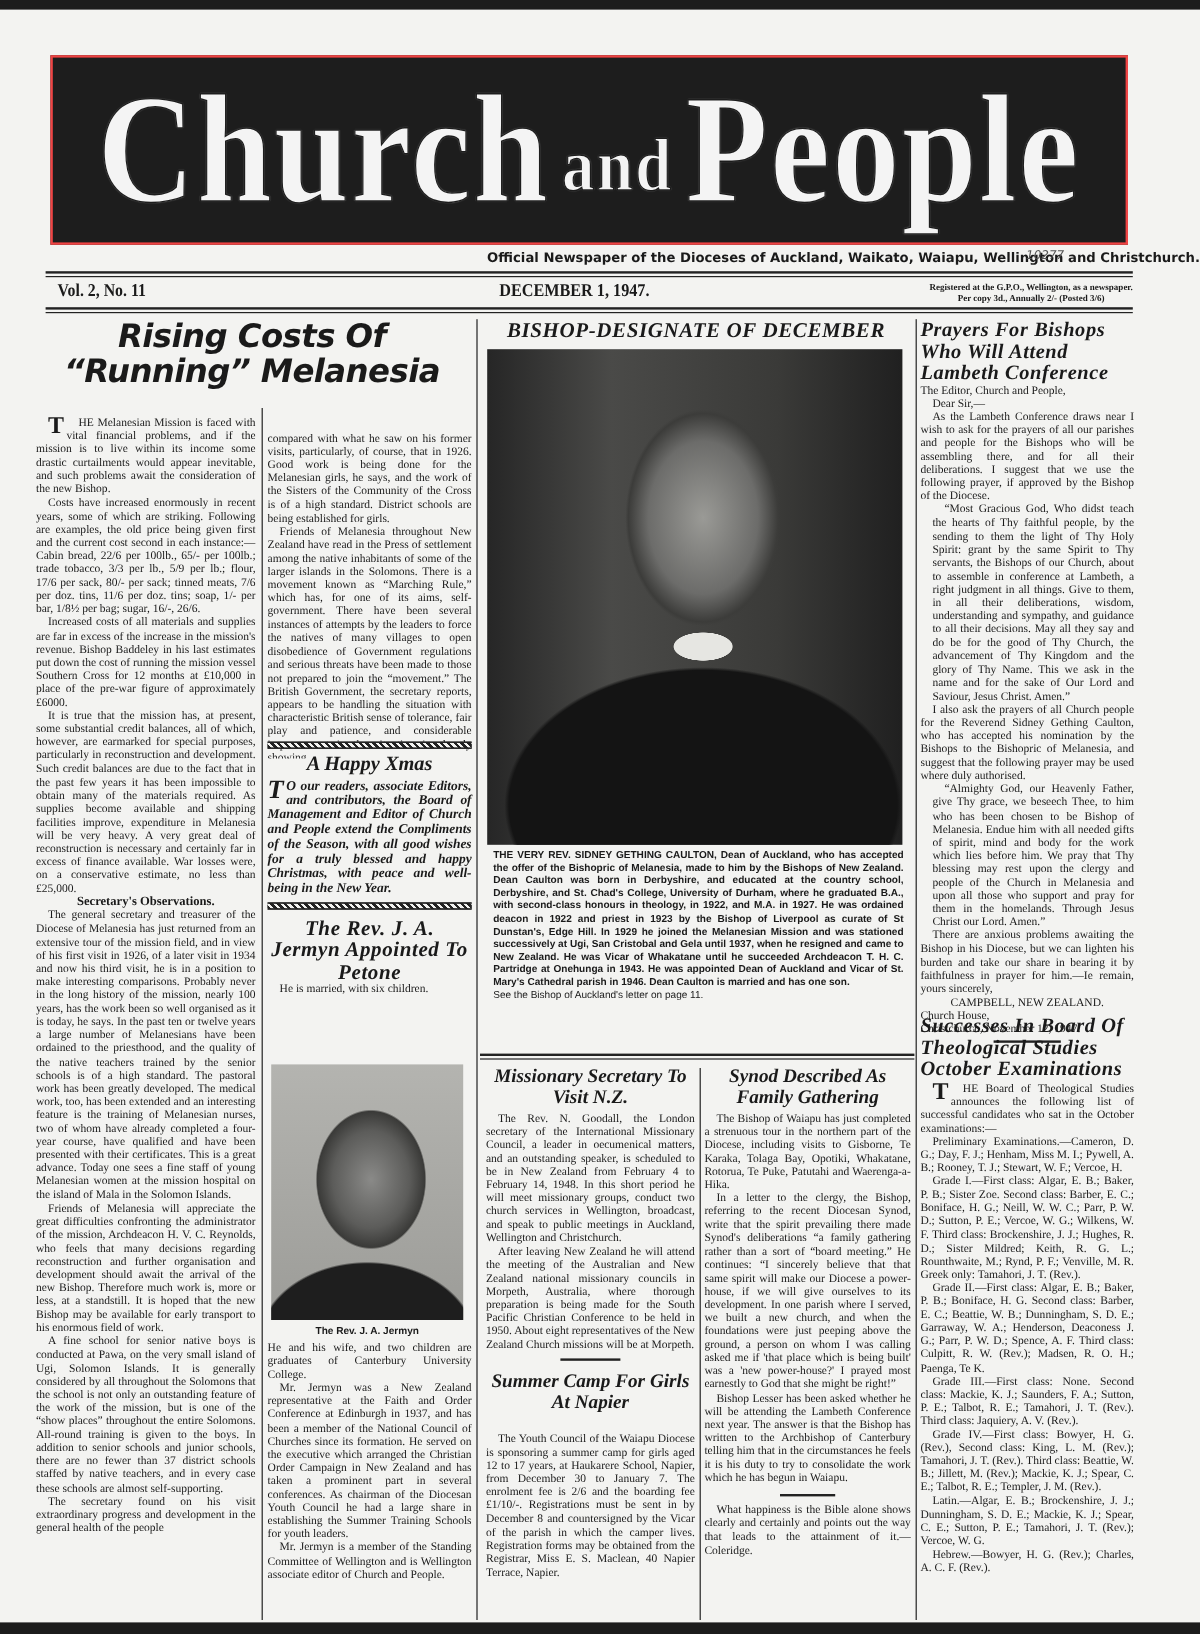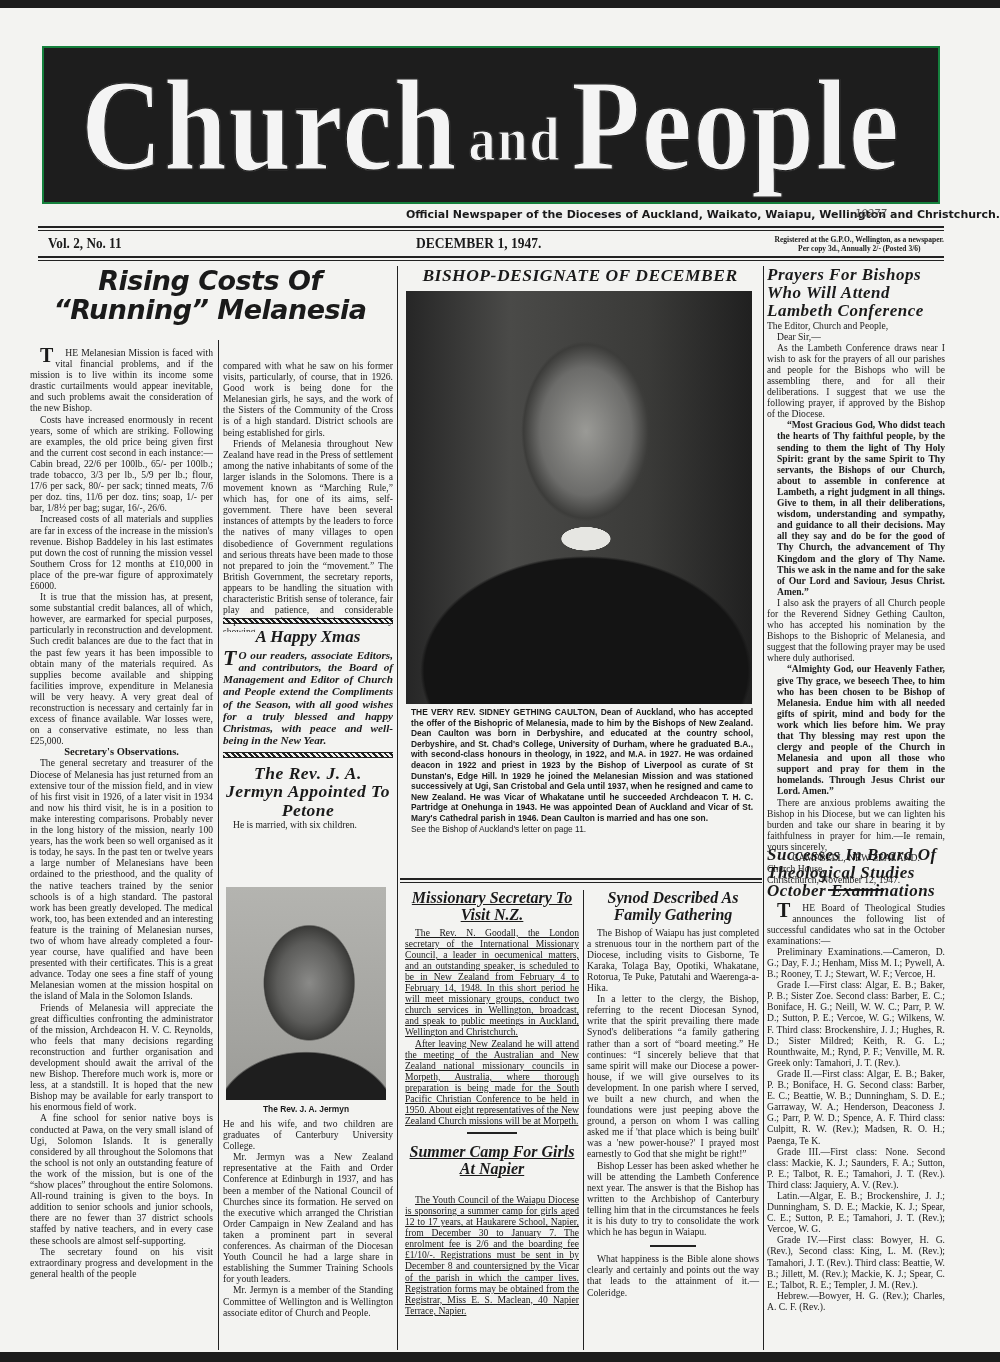--- a/index.html
+++ b/index.html
@@ -2,21 +2,21 @@
 <html><head>
 <meta charset="utf-8">
 <style>
   * { box-sizing: border-box; margin: 0; padding: 0; }
   html, body { width: 1000px; height: 1362px; background: #f1f1ef; overflow: hidden; }
   body { position: relative; font-family: "Liberation Serif", serif; color: #1a1a1a; }
   .page { position: absolute; left: 0; top: 0; width: 1000px; height: 1362px; background: #f3f3f1; }
   .topstrip { position: absolute; left: 0; top: 0; width: 1000px; height: 8px; background: #1c1c1c; }
   .botstrip { position: absolute; left: 0; top: 1352px; width: 1000px; height: 10px; background: #1c1c1c; }
 
-  .masthead { position: absolute; left: 42px; top: 46px; width: 898px; height: 158px; background: #1d1d1d; border: 2px solid #15803d; display: flex; align-items: center; justify-content: center; }
+  .masthead { position: absolute; left: 42px; top: 46px; width: 898px; height: 158px; background: #1d1d1d; border: 2px solid #ef4444; display: flex; align-items: center; justify-content: center; }
   .masthead-title { font-family: "Liberation Serif", serif; color: #f4f4f4; font-size: 112px; font-weight: bold; letter-spacing: 2px; line-height: 1; text-shadow: 0 0 1px #fff; -webkit-text-stroke: 1px #1d1d1d; transform: scaleY(1.15); }
   .masthead-title .and { font-size: 54px; margin: 0 10px; vertical-align: middle; }
 
   .subtitle { position: absolute; left: 0; width: 1000px; top: 208px; text-align: right; font-family: "DejaVu Sans", sans-serif; font-weight: bold; font-size: 11px; }
   .handnum { position: absolute; left: 855px; top: 208px; font-family: "DejaVu Sans", sans-serif; font-style: italic; font-size: 10px; color: #555; }
   .rule-double { position: absolute; left: 38px; width: 906px; height: 5px; border-top: 2px solid #222; border-bottom: 1px solid #222; }
   .dateline { position: absolute; left: 48px; width: 896px; top: 235px; height: 22px; }
   .vol { position: absolute; left: 0; top: 0; font-family: "Liberation Serif", serif; font-weight: bold; font-size: 15px; transform: scaleX(0.88); transform-origin: left; }
   .date { position: absolute; left: 368px; top: 0; font-family: "Liberation Serif", serif; font-weight: bold; font-size: 15px; transform: scaleX(0.9); transform-origin: left; }
   .reg { position: absolute; right: 0; top: 0; font-family: "Liberation Serif", serif; font-weight: bold; font-size: 7.5px; text-align: center; line-height: 9px; }
@@ -32,21 +32,21 @@
   .subhead { font-weight: bold; text-align: center; text-indent: 0 !important; font-size: 10.5px; margin: 2px 0; }
 
   .photo { position: absolute; overflow: hidden; }
   .caption { position: absolute; font-family: Liberation Sans, sans-serif; font-size: 8.4px; line-height: 10.6px; font-weight: bold; text-align: justify; }
   .caption .note { font-weight: normal; display: block; }
   .xmas-border { height: 6px; background: repeating-linear-gradient(45deg, #222 0 2px, #f3f3f1 2px 4px), #222; margin: 2px 0; border-top: 1px solid #222; border-bottom: 1px solid #222; }
   .xmas-body { font-style: italic; font-size: 11.2px; line-height: 12.2px; text-align: justify; font-weight: bold; }
   .xmas-body::first-letter { font-size: 22px; font-weight: bold; float: left; line-height: 18px; margin-right: 2px; }
   .shortrule { width: 70px; height: 2px; background: #222; margin: 8px auto; }
   .sig { text-align: center; text-indent: 0 !important; }
-  .prayer { padding-left: 10px; font-weight: bold; }
+  .prayer { padding-left: 10px; }
 </style>
 </head>
 <body>
 
 <div class="page">
   <div class="topstrip"></div>
 
   <div class="masthead">
     <div class="masthead-title">
       <span>Church</span><span class="and">and</span><span>People</span>
@@ -111,21 +111,21 @@
 
   <div class="head-it" style="position:absolute; left:400px; top:266px; width:360px; font-size:17.5px; letter-spacing:0.5px;">BISHOP-DESIGNATE OF DECEMBER</div>
   <div class="photo" style="left:406px; top:291px; width:346px; height:413px; background: radial-gradient(ellipse 24% 28% at 52% 34%, #9a9a96 0%, #6c6c6a 55%, #3c3c3a 75%, transparent 78%), radial-gradient(ellipse 10% 4% at 52% 60%, #e6e6e2 0 70%, transparent 72%), radial-gradient(ellipse 55% 32% at 52% 92%, #141414 0 85%, transparent 87%), linear-gradient(90deg, #262626, #4a4a48 30%, #3a3a38 70%, #202020);"></div>
   <div class="caption" style="left:411px; top:707px; width:342px;">
     <span>THE VERY REV. SIDNEY GETHING CAULTON,</span>
     <span>Dean of Auckland, who has accepted the offer of the Bishopric of Melanesia, made to him by the Bishops of New Zealand. Dean Caulton was born in Derbyshire, and educated at the country school, Derbyshire, and St. Chad's College, University of Durham, where he graduated B.A., with second-class honours in theology, in 1922, and M.A. in 1927. He was ordained deacon in 1922 and priest in 1923 by the Bishop of Liverpool as curate of St Dunstan's, Edge Hill. In 1929 he joined the Melanesian Mission and was stationed successively at Ugi, San Cristobal and Gela until 1937, when he resigned and came to New Zealand. He was Vicar of Whakatane until he succeeded Archdeacon T. H. C. Partridge at Onehunga in 1943. He was appointed Dean of Auckland and Vicar of St. Mary's Cathedral parish in 1946. Dean Caulton is married and has one son.</span>
     <span class="note">See the Bishop of Auckland's letter on page 11.</span>
   </div>
   <div class="rule-double" style="left:400px; width:362px; top:878px;"></div>
 
-  <div class="col" style="left:405px; top:890px; width:174px;text-decoration:underline;">
+  <div class="col" style="left:405px; top:890px; width:174px;">
     <div class="head-it" style="font-size:16px; margin-bottom:3px;">Missionary Secretary To Visit N.Z.</div>
     <p>The Rev. N. Goodall, the London secretary of the International Missionary Council, a leader in oecumenical matters, and an outstanding speaker, is scheduled to be in New Zealand from February 4 to February 14, 1948. In this short period he will meet missionary groups, conduct two church services in Wellington, broadcast, and speak to public meetings in Auckland, Wellington and Christchurch.</p>
     <p>After leaving New Zealand he will attend the meeting of the Australian and New Zealand national missionary councils in Morpeth, Australia, where thorough preparation is being made for the South Pacific Christian Conference to be held in 1950. About eight representatives of the New Zealand Church missions will be at Morpeth.</p>
     <div class="shortrule" style="width:50px; margin:6px auto 10px;"></div>
     <div class="head-it" style="font-size:16px; margin-bottom:16px;">Summer Camp For Girls At Napier</div>
     <p>The Youth Council of the Waiapu Diocese is sponsoring a summer camp for girls aged 12 to 17 years, at Haukarere School, Napier, from December 30 to January 7. The enrolment fee is 2/6 and the boarding fee £1/10/-. Registrations must be sent in by December 8 and countersigned by the Vicar of the parish in which the camper lives. Registration forms may be obtained from the Registrar, Miss E. S. Maclean, 40 Napier Terrace, Napier.</p>
   </div>
 
   <div class="col" style="left:587px; top:890px; width:172px;">
     <div class="head-it" style="font-size:16px; margin-bottom:3px;">Synod Described As Family Gathering</div>
@@ -151,19 +151,19 @@
     <div class="shortrule" style="width:56px; margin:4px auto 3px;"></div>
   </div>
 
   <div class="col" style="left:767px; top:846px; width:178px;">
     <div class="head-it" style="font-size:17px; text-align:left; letter-spacing:0.5px; margin-bottom:2px;">Successes In Board Of Theological Studies October Examinations</div>
     <p class="dropcap">THE Board of Theological Studies announces the following list of successful candidates who sat in the October examinations:—</p>
     <p>Preliminary Examinations.—Cameron, D. G.; Day, F. J.; Henham, Miss M. I.; Pywell, A. B.; Rooney, T. J.; Stewart, W. F.; Vercoe, H.</p>
     <p>Grade I.—First class: Algar, E. B.; Baker, P. B.; Sister Zoe. Second class: Barber, E. C.; Boniface, H. G.; Neill, W. W. C.; Parr, P. W. D.; Sutton, P. E.; Vercoe, W. G.; Wilkens, W. F. Third class: Brockenshire, J. J.; Hughes, R. D.; Sister Mildred; Keith, R. G. L.; Rounthwaite, M.; Rynd, P. F.; Venville, M. R. Greek only: Tamahori, J. T. (Rev.).</p>
     <p>Grade II.—First class: Algar, E. B.; Baker, P. B.; Boniface, H. G. Second class: Barber, E. C.; Beattie, W. B.; Dunningham, S. D. E.; Garraway, W. A.; Henderson, Deaconess J. G.; Parr, P. W. D.; Spence, A. F. Third class: Culpitt, R. W. (Rev.); Madsen, R. O. H.; Paenga, Te K.</p>
     <p>Grade III.—First class: None. Second class: Mackie, K. J.; Saunders, F. A.; Sutton, P. E.; Talbot, R. E.; Tamahori, J. T. (Rev.). Third class: Jaquiery, A. V. (Rev.).</p>
+    <p>Grade IV.—First class: Bowyer, H. G. (Rev.), Second class: King, L. M. (Rev.); Tamahori, J. T. (Rev.). Third class: Beattie, W. B.; Jillett, M. (Rev.); Mackie, K. J.; Spear, C. E.; Talbot, R. E.; Templer, J. M. (Rev.).</p>
     <p>Latin.—Algar, E. B.; Brockenshire, J. J.; Dunningham, S. D. E.; Mackie, K. J.; Spear, C. E.; Sutton, P. E.; Tamahori, J. T. (Rev.); Vercoe, W. G.</p>
-    <p>Grade IV.—First class: Bowyer, H. G. (Rev.), Second class: King, L. M. (Rev.); Tamahori, J. T. (Rev.). Third class: Beattie, W. B.; Jillett, M. (Rev.); Mackie, K. J.; Spear, C. E.; Talbot, R. E.; Templer, J. M. (Rev.).</p>
     <p>Hebrew.—Bowyer, H. G. (Rev.); Charles, A. C. F. (Rev.).</p>
   </div>
 
   <div class="botstrip"></div>
 </div>
 
 </body></html>

